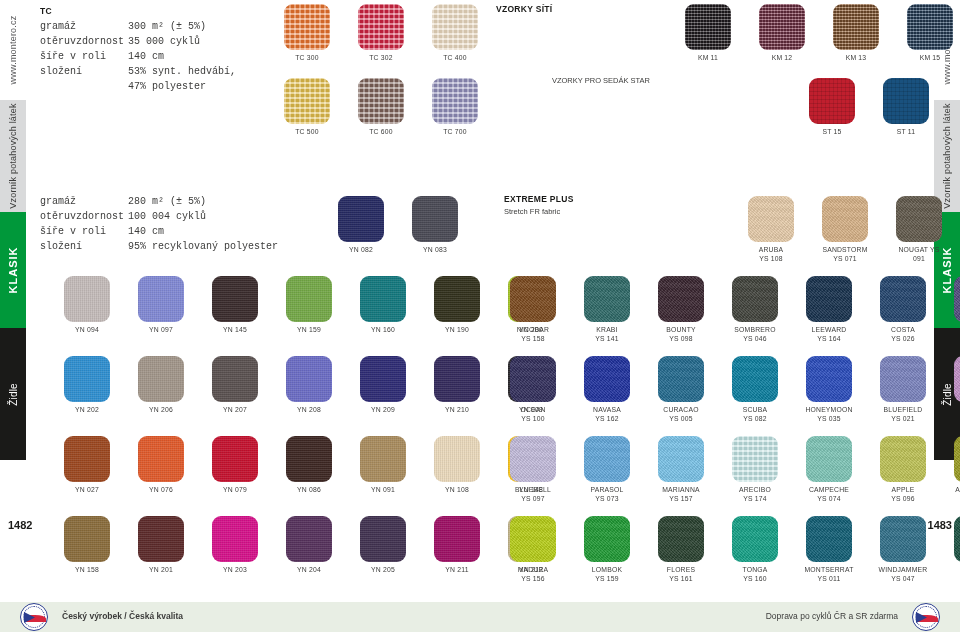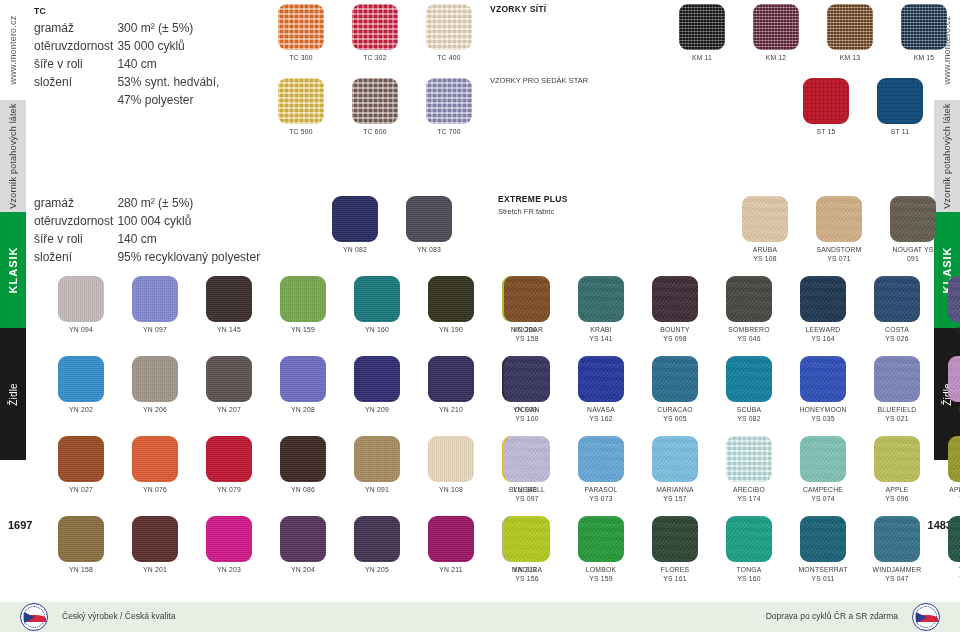--- a/index.html
+++ b/index.html
@@ -44,33 +44,33 @@
 
   
   .pagenum {
     position: absolute; top: 519px;
     font-size: 11px; color: #1a1a18; font-weight: bold;
   }
   .pagenum.l { left: 8px; }
   .pagenum.r { right: 8px; margin-left: 16px; }
 
   
-  .content { position: absolute; left: 20px; top: 0; width: 908px; height: 632px; }
+  .content { position: absolute; left: 26px; top: 0; width: 908px; height: 632px; }
 
   
   .spec { position: absolute; }
   .spec h2 {
     font-size: 8.5px; font-weight: bold; color: #1a1a18;
     letter-spacing: .3px; margin-bottom: 3px; text-transform: none;
   }
   .spec .subtitle { font-size: 7.5px; color: #3c3c3b; line-height: 1.35; }
   .spec table { border-collapse: collapse; }
   .spec td {
-    font-size: 12px; color: #3c3c3b; line-height: 1.5;
-    vertical-align: top; padding: 0;
+    font-size: 10px; color: #3c3c3b; line-height: 1.5;
+    vertical-align: top; padding: 0; font-family: Liberation Mono, monospace;
   }
   .spec td.k { width: 76px; }
   .spec td.v { padding-left: 4px; }
 
   
   .sw-row { position: absolute; display: flex; }
   .sw {
     display: flex; flex-direction: column; align-items: center;
   }
   .chip {
@@ -109,21 +109,21 @@
     width: 58px;
   }
   .sw .lbl .nm { display: block; }
   .sw .lbl .cd { display: block; }
 
   
   .footer {
     position: absolute; left: 0; bottom: 0; width: 960px; height: 30px;
     background: #e8eee4;
   }
-  .footer .fl { position: absolute; left: 62px; top: 9px; font-size: 8.5px; color: #3c3c3b; }
+  .footer .fl { position: absolute; left: 62px; top: 9px; font-size: 8.5px; color: #3c3c3b; font-weight: bold; }
   .footer .fr { position: absolute; right: 62px; top: 9px; font-size: 8.5px; color: #3c3c3b; }
   .seal {
     position: absolute; top: 1px; width: 28px; height: 28px; border-radius: 50%;
     background: #ffffff; border: 1.4px solid #2b3d8f; overflow: hidden;
   }
   .seal.l { left: 20px; }
   .seal.r { right: 20px; }
   .seal .flagred {
     position: absolute; left: 3px; top: 11px; width: 22px; height: 7px;
     background: #d7263d; border-radius: 0 50% 0 0;
@@ -168,21 +168,21 @@
     </div>
     <div class="rail-seg seg-klasik">
       <span>KLASIK</span>
     </div>
     <div class="rail-seg seg-zidle">
       <span>Židle</span>
     </div>
     <div class="rail-seg seg-blank"></div>
   </div>
 
-  <div class="pagenum l">1697</div>
+  <div class="pagenum l">1482</div>
   <div class="pagenum r">1483</div>
 
   <div class="content">
 
     <div class="spec" style="left:14px; top:6px; width:240px;">
       <h2>TC</h2>
       <table>
         <tbody>
             <tr>
           <td class="k">gramáž</td>
@@ -242,21 +242,21 @@
           <div class="chip bigweave" style="background: rgb(142, 140, 184);"></div>
           <div class="lbl">
             <span class="cd">TC 700</span>
           </div>
         </div>
       </div>
 
     <div class="spec" style="left:470px; top:4px; width:210px;">
       <h2>VZORKY SÍTÍ</h2>
     </div>
-    <div class="spec" style="left:470px; top:76px; width:210px;">
+    <div class="spec" style="left:470px; top:76px; width:210px;text-align:center;">
       <div class="subtitle">VZORKY PRO SEDÁK STAR</div>
     </div>
 
     <div class="sw-row" style="left:653px; top:4px; gap:16px;">
         <div class="sw">
           <div class="chip mesh" style="background: rgb(42, 36, 40);"></div>
           <div class="lbl">
             <span class="cd">KM 11</span>
           </div>
         </div>

